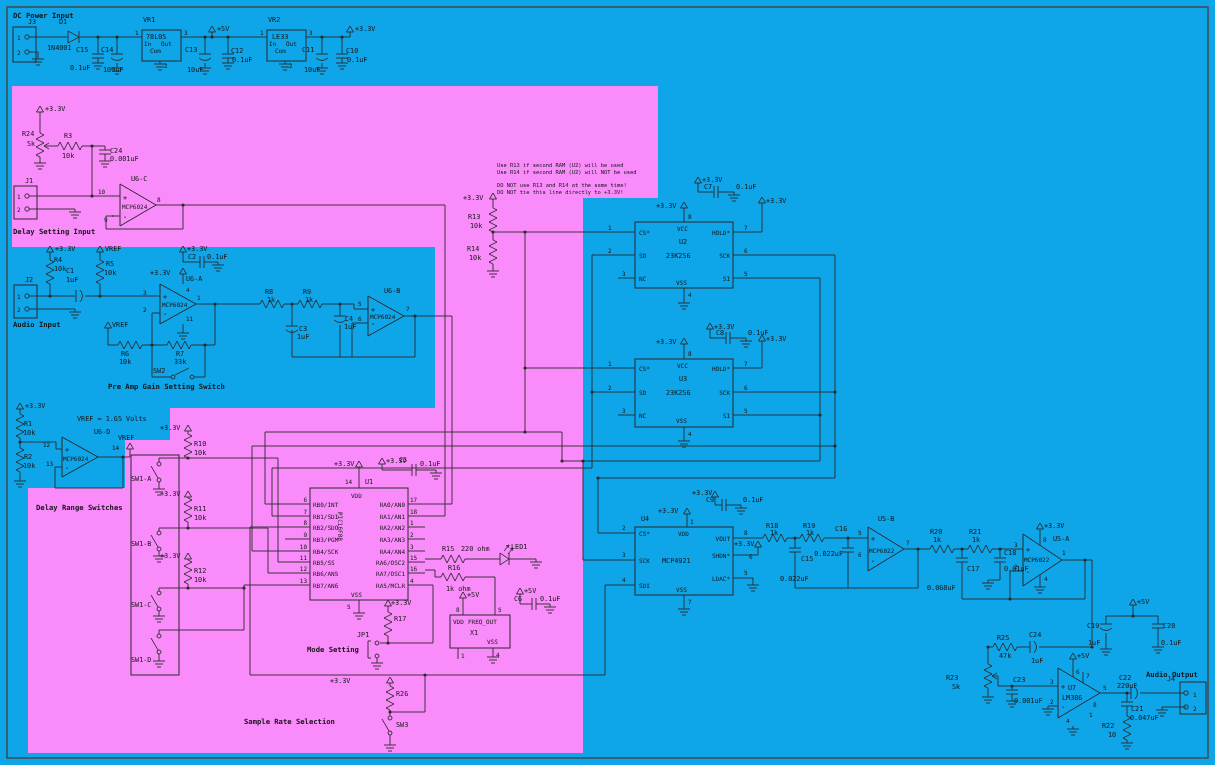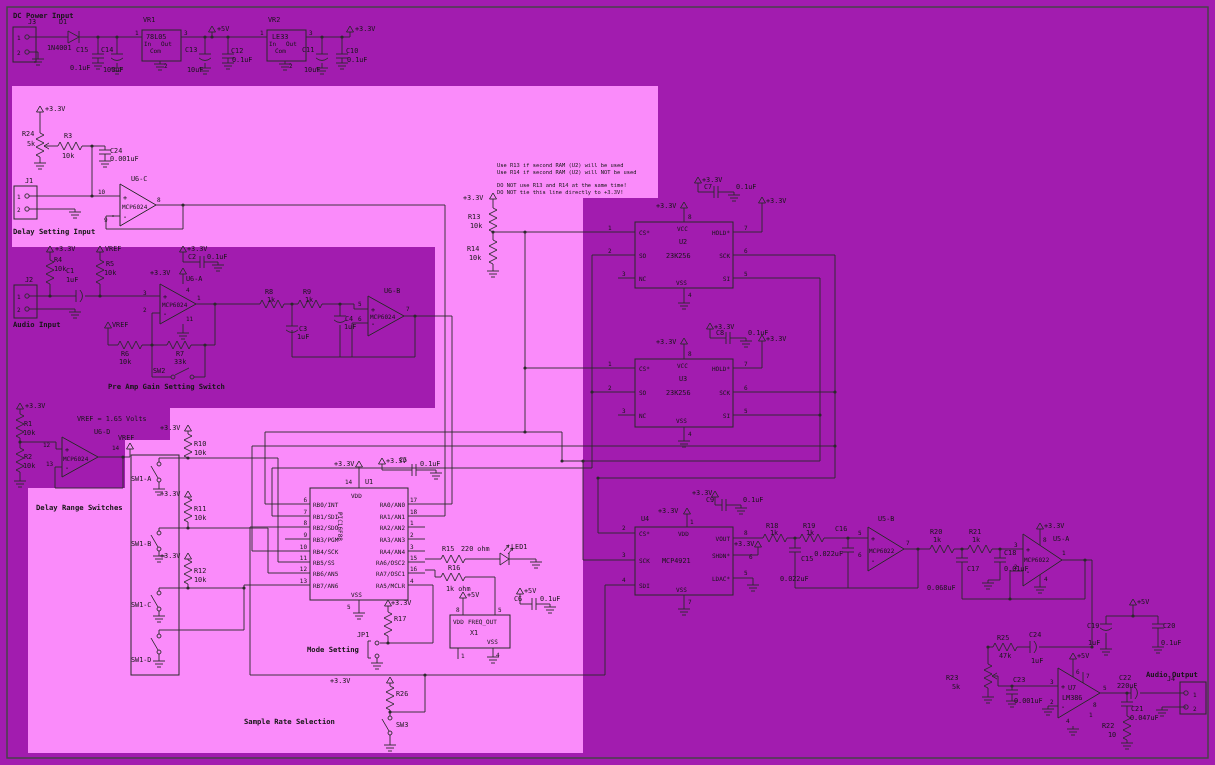--- a/index.html
+++ b/index.html
@@ -1,16 +1,16 @@
 <!DOCTYPE html>
 <html><head>
 <meta charset="utf-8">
 <style>
   html,body{margin:0;padding:0;background:#ffffff;}
-  .stage{position:relative;width:1215px;height:765px;background:#a21caf;}
+  .stage{position:relative;width:1215px;height:765px;background:#0ea5e9;}
   svg{display:block;}
   svg text{font-family:"DejaVu Sans Mono","Liberation Mono",monospace;font-size:6.8px;fill:#161616;}
   svg text.i{font-size:6px;}
   svg text.b{font-weight:bold;font-size:7.2px;}
   svg text.s{font-size:5.4px;}
   .wire{stroke:#2a2a2a;stroke-width:0.9;fill:none;}
   .sym{stroke:#2a2a2a;stroke-width:0.9;fill:none;}
   .box{stroke:#2a2a2a;stroke-width:1;fill:none;}
   .frame{stroke:#444;stroke-width:1.4;fill:none;}
   .dot{fill:#2a2a2a;}

